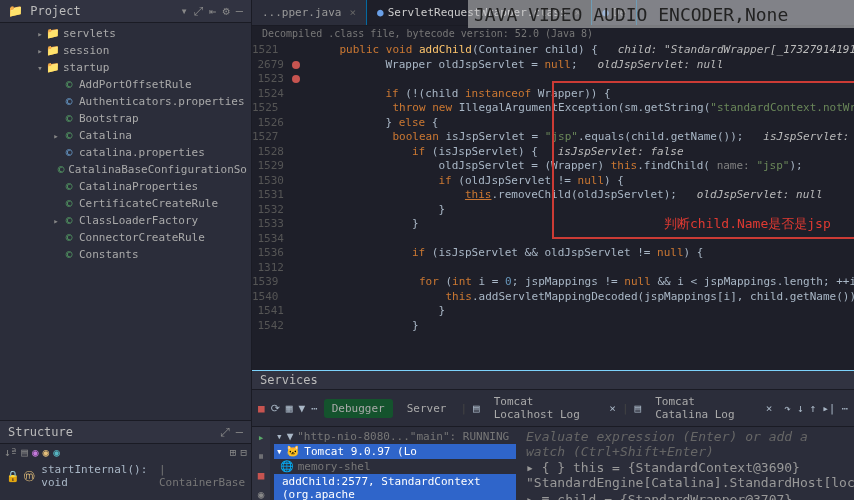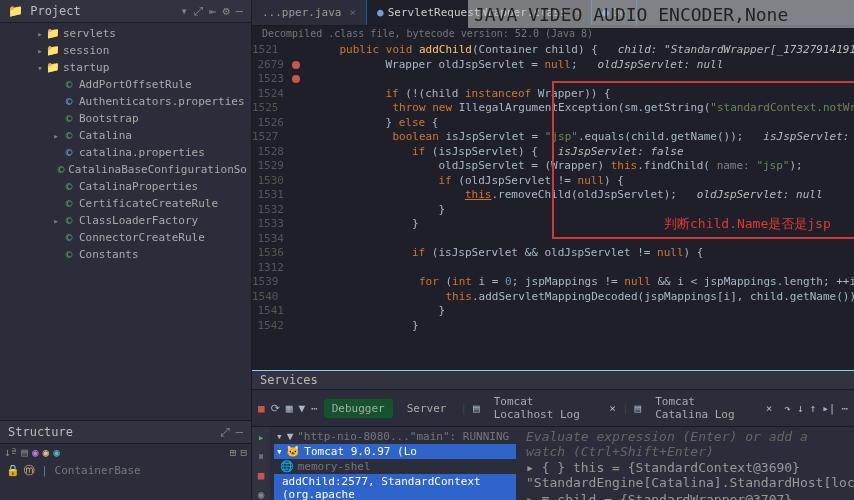--- a/index.html
+++ b/index.html
@@ -150,20 +150,21 @@
         <span style="color:#c678dd">◉</span>
         <span style="color:#e5c07b">◉</span>
         <span style="color:#56b6c2">◉</span>
         <span style="flex:1"></span>
         <span>⊞</span>
         <span>⊟</span>
       </div>
       <div class="struct-row">
         <span style="color:#555;margin-right:4px">🔒</span>
         <span style="color:#e5c07b">ⓜ</span>&nbsp;
+        <span>startInternal(): void</span>
         <span class="dim">| ContainerBase</span>
       </div>
     </div>
   </div>
 
   <div class="main">
     <div class="tabs" id="tabs">
       <div class="ovr">JAVA VIDEO AUDIO ENCODER,None</div>
     <div class="tab">
           <span>...pper.java</span>

